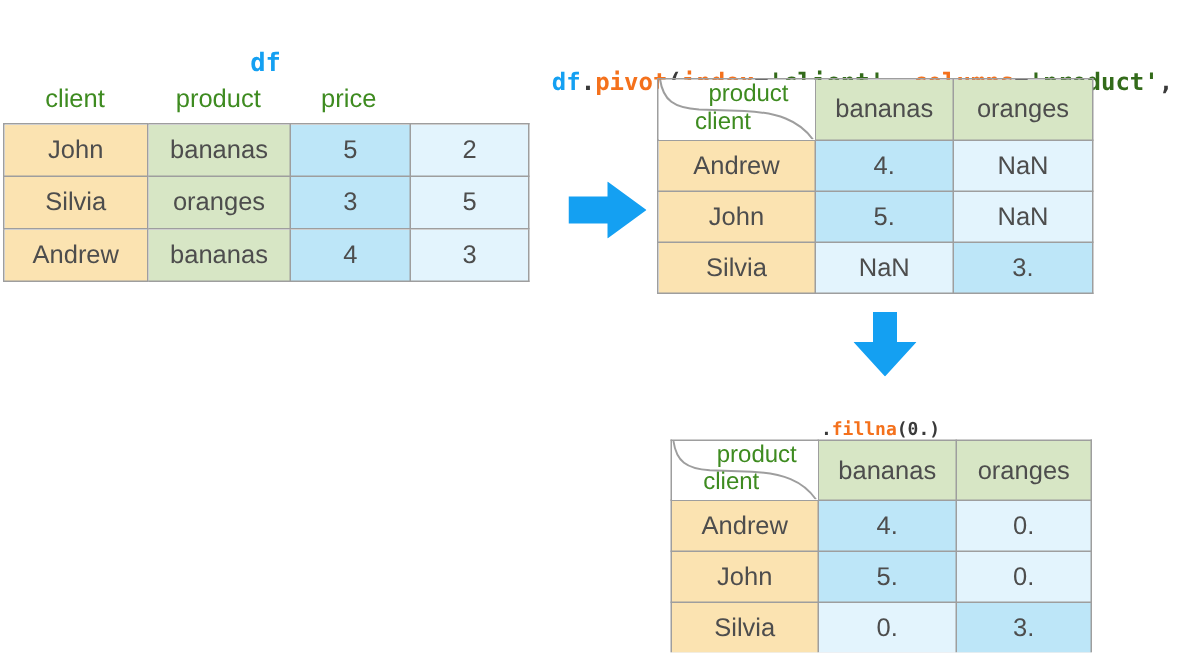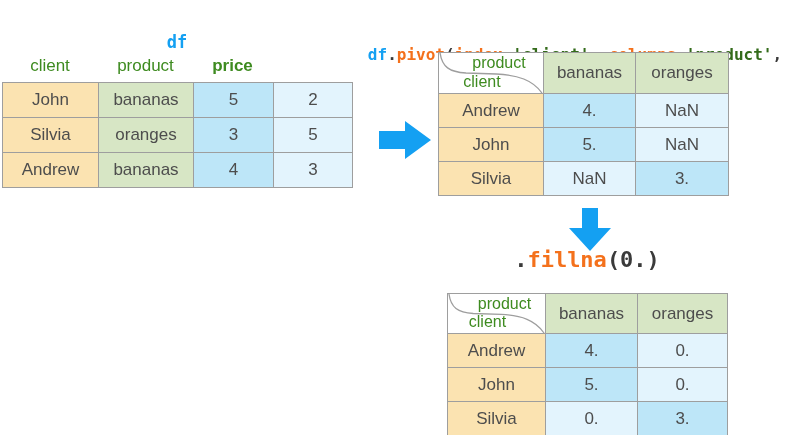--- a/index.html
+++ b/index.html
@@ -7,36 +7,36 @@
     position:relative;width:800px;height:435px;background:#fff;overflow:hidden;
     font-family:"Liberation Sans",sans-serif;color:var(--text-dark,#4d4d4d);
   }
   
   .code{
     position:absolute;text-align:center;
     font-family:"DejaVu Sans Mono",monospace;font-weight:bold;
     white-space:pre;
   }
   .code-pivot{left:335px;top:2px;width:480px;font-size:16px;line-height:21px;}
-  .code-fillna{left:437px;top:250px;width:300px;font-size:22px;line-height:20px;}
+  .code-fillna{left:437px;top:276px;width:300px;font-size:12px;line-height:20px;}
   .c-blue{color:var(--accent-blue,#14a0f2);}
   .c-orange{color:var(--keyword-orange,#f4711c);}
   .c-green{color:var(--string-green,#336b1a);}
   .c-dark{color:#3a3a3a;}
   
   .df-title{
     position:absolute;left:2px;top:32px;width:350px;text-align:center;
     font-family:"DejaVu Sans Mono",monospace;font-weight:bold;font-size:17px;
     color:var(--accent-blue,#14a0f2);
   }
   .left-headers{position:absolute;left:2px;top:56px;width:350px;display:flex;}
   .left-headers span{
     display:block;text-align:center;font-size:17px;color:var(--header-green,#3e8b20);
   }
-  .lh0{width:96px;} .lh1{width:95px;} .lh2{width:80px;} .lh3{width:79px;font-weight:bold;}
+  .lh0{width:96px;} .lh1{width:95px;} .lh2{width:80px;} .lh3{width:79px;}
   
   table.tbl{border-collapse:collapse;table-layout:fixed;position:absolute;}
   table.tbl td{
     border:1px solid var(--border-gray,#9e9e9e);
     text-align:center;vertical-align:middle;
     font-size:17px;padding:0;overflow:hidden;
   }
   .cell-tan{background:var(--cell-tan,#fbe3b1);}
   .cell-green{background:var(--cell-green,#d7e6c5);margin-left:28px;}
   .cell-cyan{background:var(--cell-cyan,#bde6f8);}

